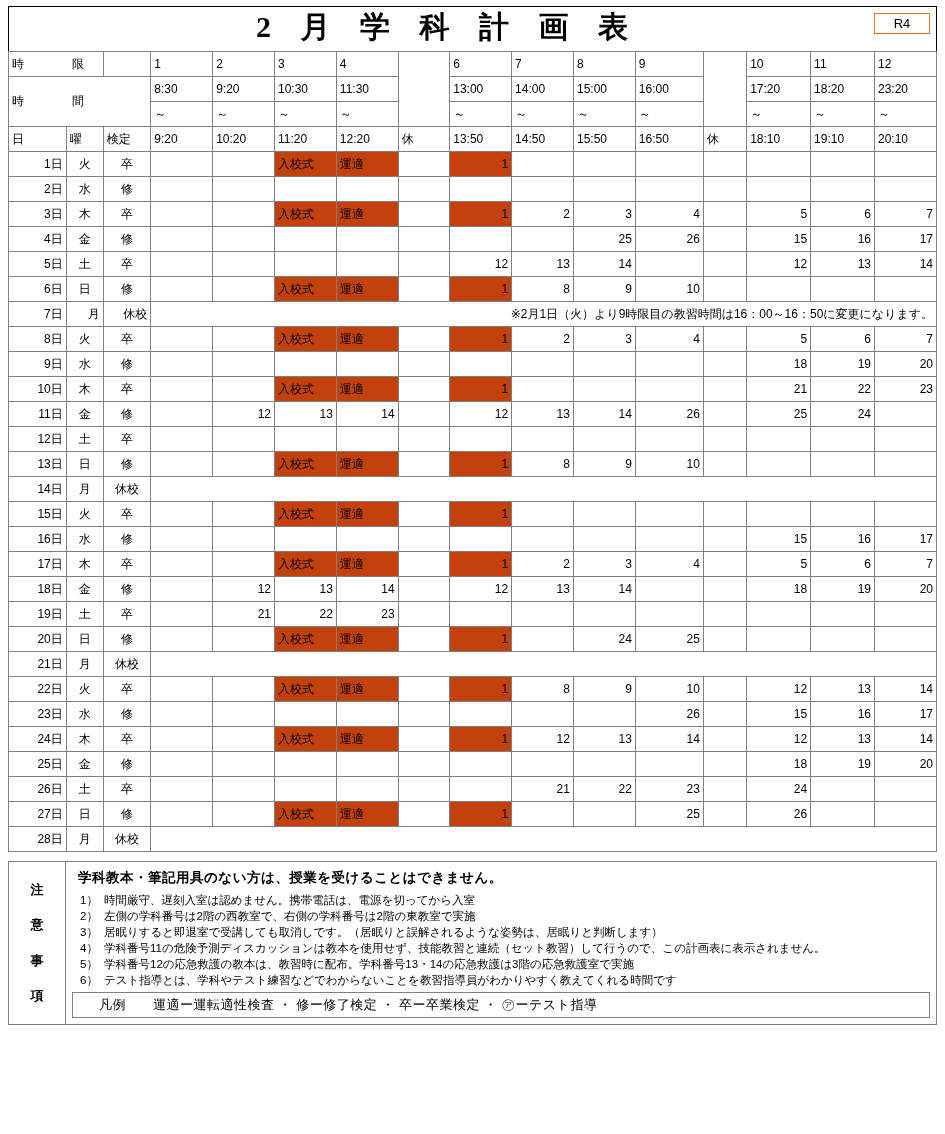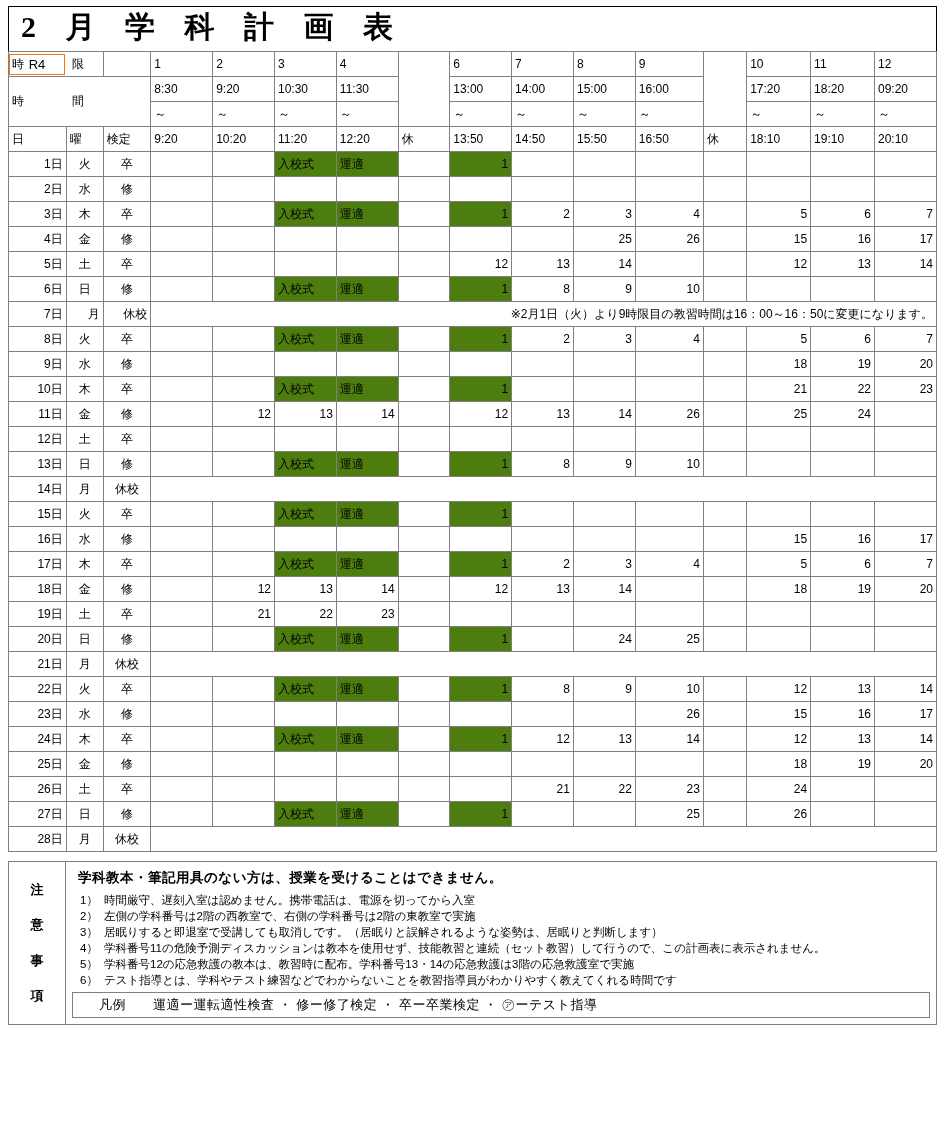--- a/index.html
+++ b/index.html
@@ -1,33 +1,33 @@
 <!DOCTYPE html>
 <html><head>
 <meta charset="utf-8">
 <style>
   html,body{margin:0;padding:0;background:#ffffff;}
   body{width:945px;height:1134px;font-family:"Liberation Sans","DejaVu Sans",sans-serif;color:#000;}
   .page{position:relative;width:945px;height:1134px;box-sizing:border-box;padding:6px 8px 0 8px;}
 
   
-  .title-row{display:flex;align-items:flex-start;border:1px solid #000;border-bottom:none;height:44px;flex-direction:column;}
+  .title-row{display:flex;align-items:flex-start;border:1px solid #000;border-bottom:none;height:44px;}
   .title-cell{flex:1;display:flex;align-items:center;justify-content:center;}
   .title-cell h1{font-size:30px;font-weight:bold;letter-spacing:11px;margin:0;padding-left:12px;font-family:"Liberation Serif","DejaVu Serif",serif;}
   .year-box{width:54px;margin:6px 6px 0 0;border:1px solid #f97316;font-size:13px;text-align:center;padding:2px 0;align-self:flex-start;}
 
   
   table.sched{border-collapse:collapse;width:100%;table-layout:fixed;}
   table.sched td{border:1px solid #808080;font-size:12px;height:24px;padding:0 3px;overflow:hidden;}
   .ctr{text-align:center;}
   .rgt{text-align:right;}
   .hdr{text-align:left;font-size:13px;}
   .hdr-sp{letter-spacing:8px;padding-left:8px;}
   .small{font-size:11px;}
-  .yellow{background:#4d7c0f;}
+  .yellow{background:#c2410c;}
   .hl-lbl{font-size:8px;line-height:9px;text-align:left;padding-left:2px;}
   .note-row td{font-size:13px;text-align:right;padding-left:4px;}
   .daycell{text-align:right;padding-right:4px;font-size:13px;}
 
   
   .notice{margin-top:9px;border:1px solid #808080;display:flex;}
   .notice-left{width:56px;border-right:1px solid #808080;display:flex;flex-direction:column;align-items:center;justify-content:space-around;font-size:13px;font-weight:bold;padding:10px 0;}
   .notice-body{flex:1;padding:4px 6px 6px 6px;}
   .notice-head{font-size:13.5px;font-weight:bold;margin:3px 0 5px 6px;letter-spacing:.5px;}
   ol.notes{margin:0;padding:0;list-style:none;}
@@ -90,21 +90,21 @@
           <td class="hdr small">8:30</td>
           <td class="hdr small">9:20</td>
           <td class="hdr small">10:30</td>
           <td class="hdr small">11:30</td>
           <td class="hdr small">13:00</td>
           <td class="hdr small">14:00</td>
           <td class="hdr small">15:00</td>
           <td class="hdr small">16:00</td>
           <td class="hdr small">17:20</td>
           <td class="hdr small">18:20</td>
-          <td class="hdr small">09:20</td>
+          <td class="hdr small">23:20</td>
         </tr>
         <tr>
           <td class="hdr small">～</td>
           <td class="hdr small">～</td>
           <td class="hdr small">～</td>
           <td class="hdr small">～</td>
           <td class="hdr small">～</td>
           <td class="hdr small">～</td>
           <td class="hdr small">～</td>
           <td class="hdr small">～</td>

